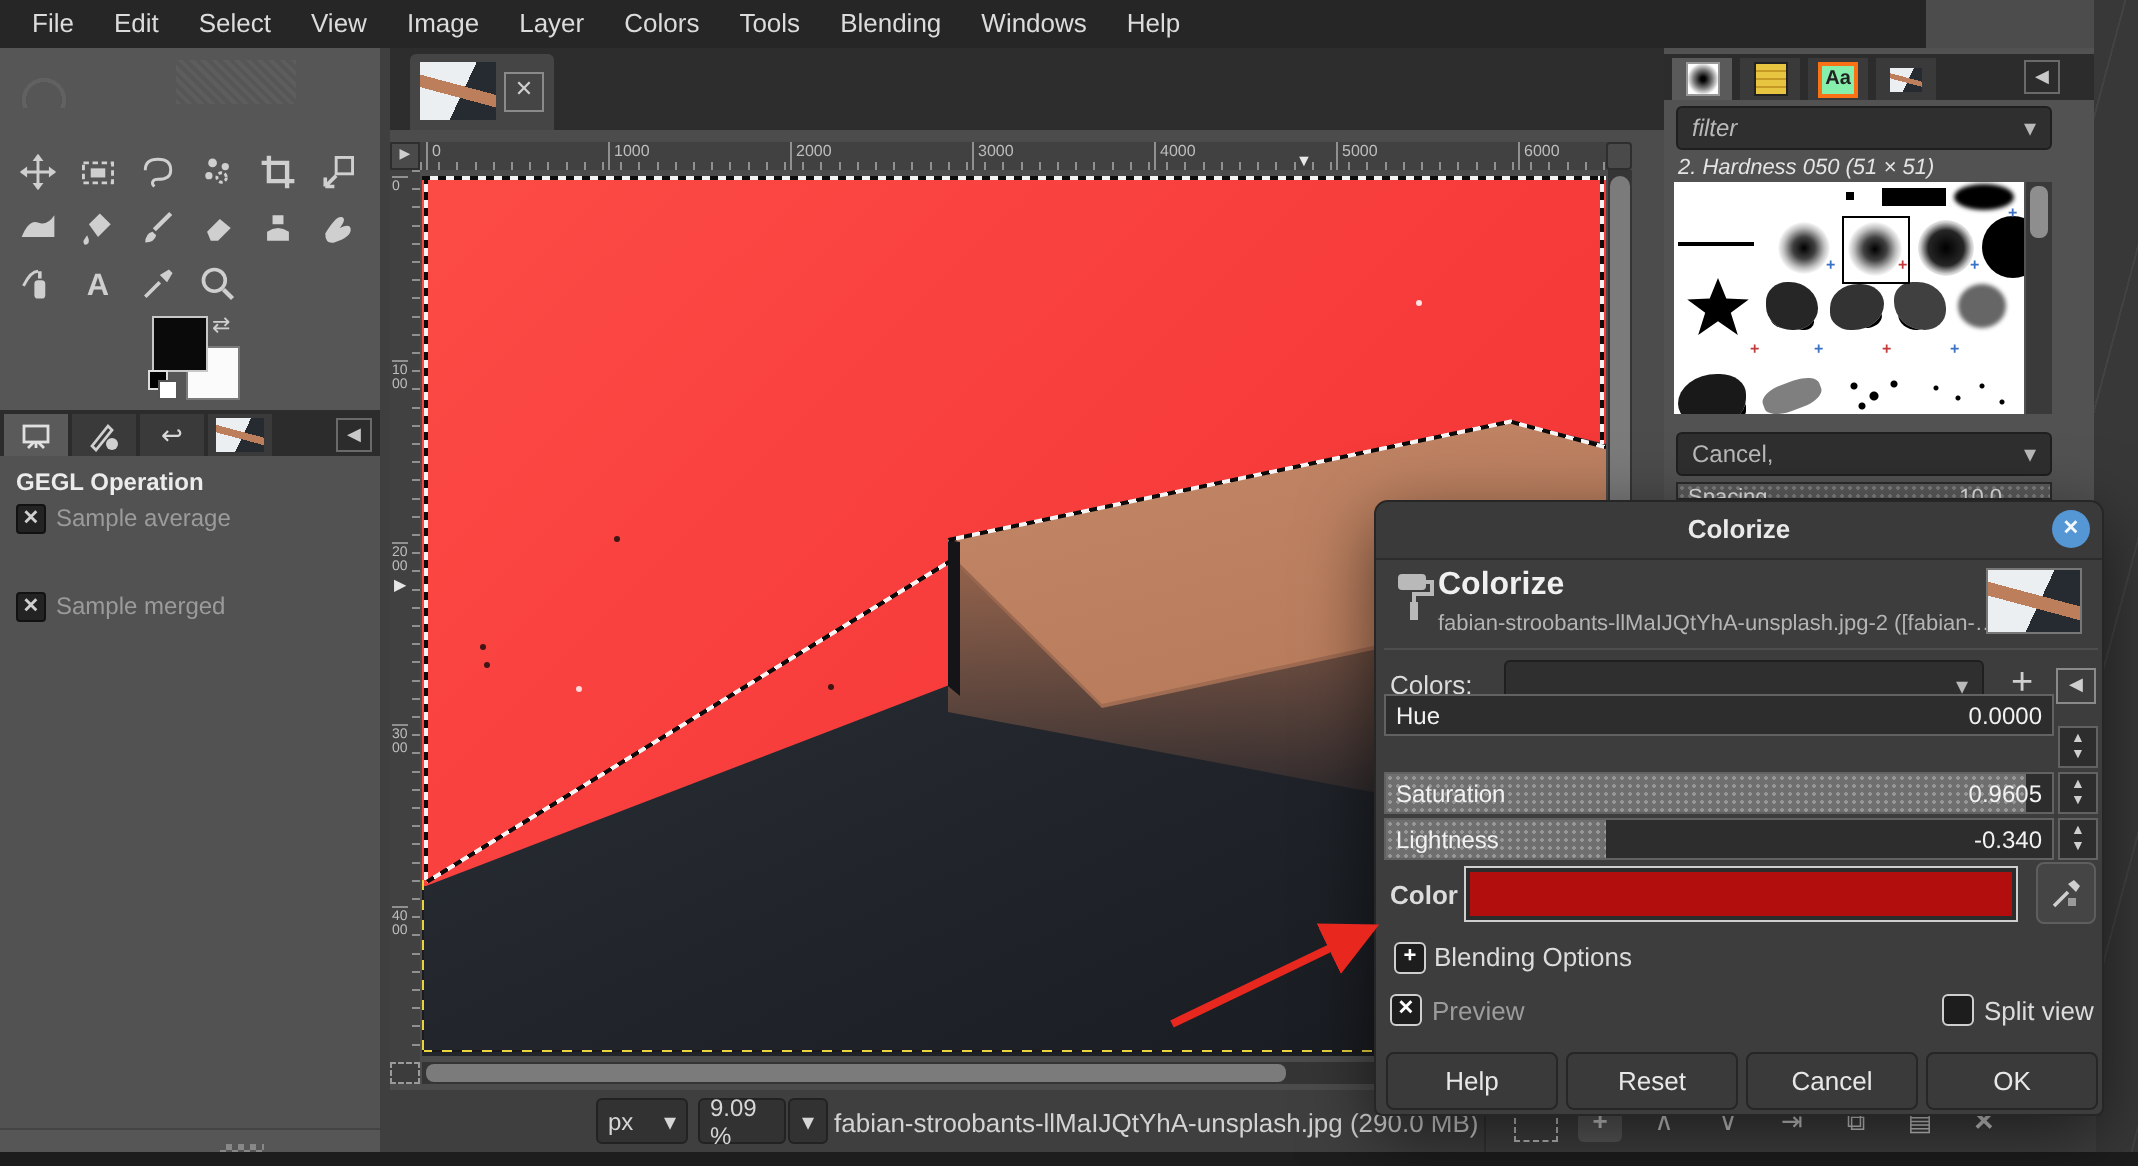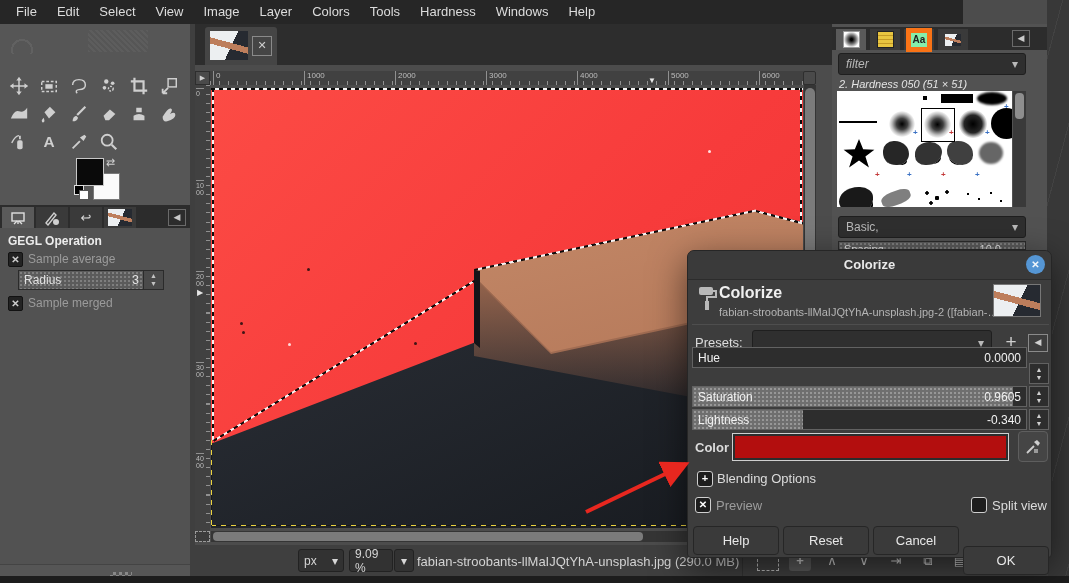--- a/index.html
+++ b/index.html
@@ -148,21 +148,21 @@
 
   <div class="abs menubar">
     <span class="menu-item">File</span>
     <span class="menu-item">Edit</span>
     <span class="menu-item">Select</span>
     <span class="menu-item">View</span>
     <span class="menu-item">Image</span>
     <span class="menu-item">Layer</span>
     <span class="menu-item">Colors</span>
     <span class="menu-item">Tools</span>
-    <span class="menu-item">Hardness</span>
+    <span class="menu-item">Blending</span>
     <span class="menu-item">Windows</span>
     <span class="menu-item">Help</span>
   </div>
 
   <div class="abs left-dock">
     <div class="abs wilber"></div>
 
     <div class="abs tool-grid">
 
       <div class="tool-btn" style="left:2px;top:18px;">
@@ -290,28 +290,20 @@
       <div class="dtab" style="left:104px;">
         <div class="mini-thumb" style="width:24px;height:17px;"></div>
       </div>
       <div class="tab-menu-btn" style="left:168px;border:1px solid #6a6a6a;">◀</div>
     </div>
 
     <div class="abs gegl-panel">
       <div class="abs gegl-title">GEGL Operation</div>
       <div class="chk" style="left:8px;top:24px;">✕</div>
       <div class="chk-label" style="left:28px;top:24px;">Sample average</div>
-      <div class="spin-slider" style="left:18px;top:42px;width:146px;">
-        <span class="lab">Radius</span>
-        <span class="val">3</span>
-        <span class="spin-btns">
-            <span>▲</span>
-            <span>▼</span>
-          </span>
-      </div>
       <div class="chk" style="left:8px;top:68px;">✕</div>
       <div class="chk-label" style="left:28px;top:68px;">Sample merged</div>
     </div>
 
     <div class="abs dock-footer">
       <div class="foot-btn" style="left:22px;">↧</div>
       <div class="foot-btn" style="left:66px;">↺</div>
       <div class="foot-btn checker" style="left:110px;color:#efefef;">✕</div>
       <div class="foot-btn" style="left:154px;">↻</div>
     </div>
@@ -397,21 +389,21 @@
 
   <div class="abs right-dock">
     <div class="abs rtabs">
       <div class="rtab active" style="left:4px;">
         <div style="width:15px;height:15px;background:radial-gradient(circle,#000 10%,rgba(0,0,0,.5) 45%,transparent 75%),#fff;border:1px solid #999;"></div>
       </div>
       <div class="rtab" style="left:38px;">
         <div style="width:15px;height:15px;background:repeating-linear-gradient(0deg,#e8c540 0 3px,#c49a25 3px 4px),#e8c540;border:1px solid #222;"></div>
       </div>
       <div class="rtab" style="left:72px;">
-        <div style="width:16px;height:14px;background:#86efac;color:#222;font-size:10px;font-weight:bold;text-align:center;line-height:14px;border:5px solid #f97316;">Aa</div>
+        <div style="width:16px;height:14px;background:#86efac;color:#222;font-size:10px;font-weight:bold;text-align:center;line-height:14px;border:2px solid #f97316;">Aa</div>
       </div>
       <div class="rtab" style="left:106px;">
         <div class="mini-thumb" style="width:16px;height:12px;"></div>
       </div>
       <div class="tab-menu-btn" style="left:180px;top:3px;border:1px solid #6a6a6a;">◀</div>
     </div>
     <div class="combo" style="left:6px;top:29px;width:188px;font-style:italic;">
       <span>filter</span>
       <span style="font-style:normal;">▾</span>
     </div>
@@ -457,21 +449,21 @@
       <span class="bplus" style="left:38px;top:80px;color:#c43b3b;">+</span>
       <span class="bplus" style="left:70px;top:80px;color:#3b72c4;">+</span>
       <span class="bplus" style="left:104px;top:80px;color:#c43b3b;">+</span>
       <span class="bplus" style="left:138px;top:80px;color:#3b72c4;">+</span>
     </div>
     <div class="brush-scroll">
         <div class="thumb"></div>
       </div>
 
     <div class="combo" style="left:6px;top:192px;width:188px;">
-      <span>Basic,</span>
+      <span>Cancel,</span>
       <span>▾</span>
     </div>
     <div class="spin-slider" style="left:6px;top:217px;width:188px;height:9px;overflow:hidden;">
       <span class="lab" style="top:1px;font-size:11px;">Spacing</span>
       <span class="val" style="top:1px;font-size:11px;">10.0</span>
     </div>
   </div>
 
   <div class="abs layers-row">
     <div class="lay-btn" style="left:14px;border:1px dashed #bbb;box-sizing:border-box;"></div>
@@ -494,21 +486,21 @@
   <svg style="position:absolute;left:9px;top:34px;" width="20" height="26" viewBox="0 0 20 26">
     <rect x="2" y="2" width="14" height="8" rx="2" fill="#b9b9b9"></rect>
     <path d="M16 6h3v6h-9v4" stroke="#b9b9b9" stroke-width="2" fill="none"></path>
     <rect x="8" y="16" width="4" height="9" fill="#b9b9b9"></rect>
   </svg>
   <div class="dlg-heading">Colorize</div>
   <div class="dlg-subtitle">fabian-stroobants-llMaIJQtYhA-unsplash.jpg-2 ([fabian-…</div>
   <div class="dlg-thumb mini-thumb"></div>
   <div class="dlg-sep"></div>
 
-  <div class="dlg-label" style="left:7px;top:84px;">Presets:</div>
+  <div class="dlg-label" style="left:7px;top:84px;">Colors:</div>
   <div class="combo" style="left:64px;top:79px;width:240px;height:26px;">
     <span></span>
     <span>▾</span>
   </div>
   <div style="position:absolute;left:312px;top:80px;width:22px;height:22px;color:#cfcfcf;font-size:19px;text-align:center;line-height:22px;">+</div>
   <div style="position:absolute;left:340px;top:83px;width:18px;height:16px;border:1px solid #8a8a8a;color:#cfcfcf;font-size:9px;text-align:center;line-height:15px;">◀</div>
 
   <div class="slider" style="top:96px;">
     <div class="fill" style="width: 0%;"></div>
     <span class="lab">Hue</span>
@@ -555,21 +547,21 @@
   <div class="dlg-label" style="left:29px;top:220px;">Blending Options</div>
 
   <div class="dchk" style="left:7px;top:246px;">✕</div>
   <div class="dlg-label" style="left:28px;top:247px;color:#9c9c9c;">Preview</div>
   <div class="dchk" style="left:283px;top:246px;"></div>
   <div class="dlg-label" style="left:304px;top:247px;">Split view</div>
 
   <div class="dlg-btn" style="left:5px;">Help</div>
   <div class="dlg-btn" style="left:95px;">Reset</div>
   <div class="dlg-btn" style="left:185px;">Cancel</div>
-  <div class="dlg-btn" style="left:275px;margin-top:20px;">OK</div>
+  <div class="dlg-btn" style="left:275px;">OK</div>
 </div>
 
 <svg class="abs arrow-layer">
   <defs>
     <marker id="ah" markerWidth="9" markerHeight="9" refX="6" refY="3.5" orient="auto">
       <path d="M0 0L7 3.5L0 7z" fill="#e8271f"></path>
     </marker>
   </defs>
   <line x1="586" y1="512" x2="686" y2="464" stroke="#e8271f" stroke-width="4" marker-end="url(#ah)"></line>
 </svg>

